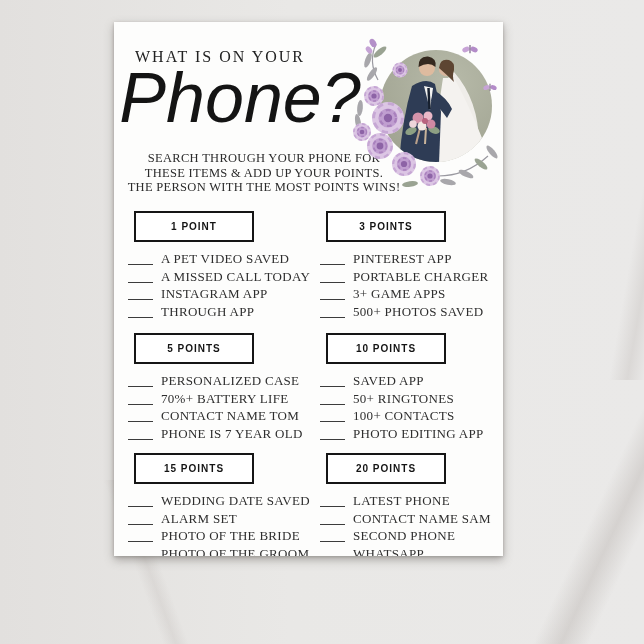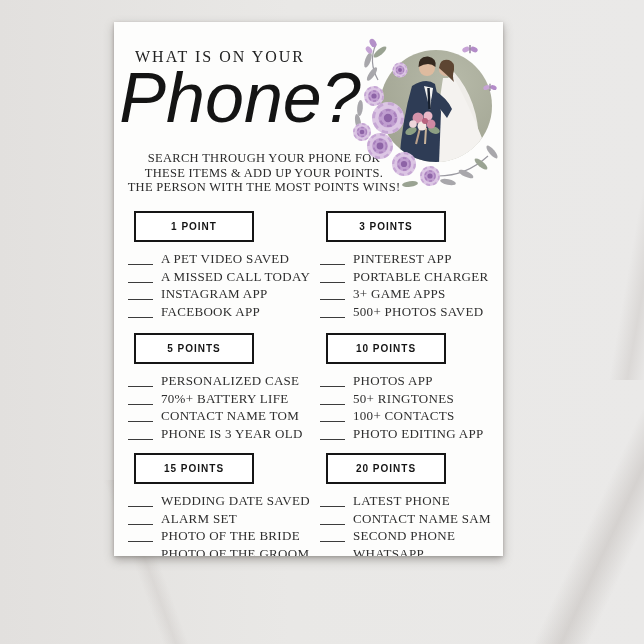--- a/index.html
+++ b/index.html
@@ -182,21 +182,21 @@
       <div class="item">
           <span class="blank"></span>
           <span>A MISSED CALL TODAY</span>
         </div>
       <div class="item">
           <span class="blank"></span>
           <span>INSTAGRAM APP</span>
         </div>
       <div class="item">
           <span class="blank"></span>
-          <span>FACEBOOK APP</span>
+          <span>THROUGH APP</span>
         </div>
     </div>
   </div>
 
   <div class="section col-right row1">
     <div class="hdr-box">
       <span>3 POINTS</span>
     </div>
     <div class="items">
       <div class="item">
@@ -230,33 +230,33 @@
       <div class="item">
           <span class="blank"></span>
           <span>70%+ BATTERY LIFE</span>
         </div>
       <div class="item">
           <span class="blank"></span>
           <span>CONTACT NAME TOM</span>
         </div>
       <div class="item">
           <span class="blank"></span>
-          <span>PHONE IS 3 YEAR OLD</span>
+          <span>PHONE IS 7 YEAR OLD</span>
         </div>
     </div>
   </div>
 
   <div class="section col-right row2">
     <div class="hdr-box">
       <span>10 POINTS</span>
     </div>
     <div class="items">
       <div class="item">
           <span class="blank"></span>
-          <span>PHOTOS APP</span>
+          <span>SAVED APP</span>
         </div>
       <div class="item">
           <span class="blank"></span>
           <span>50+ RINGTONES</span>
         </div>
       <div class="item">
           <span class="blank"></span>
           <span>100+ CONTACTS</span>
         </div>
       <div class="item">

